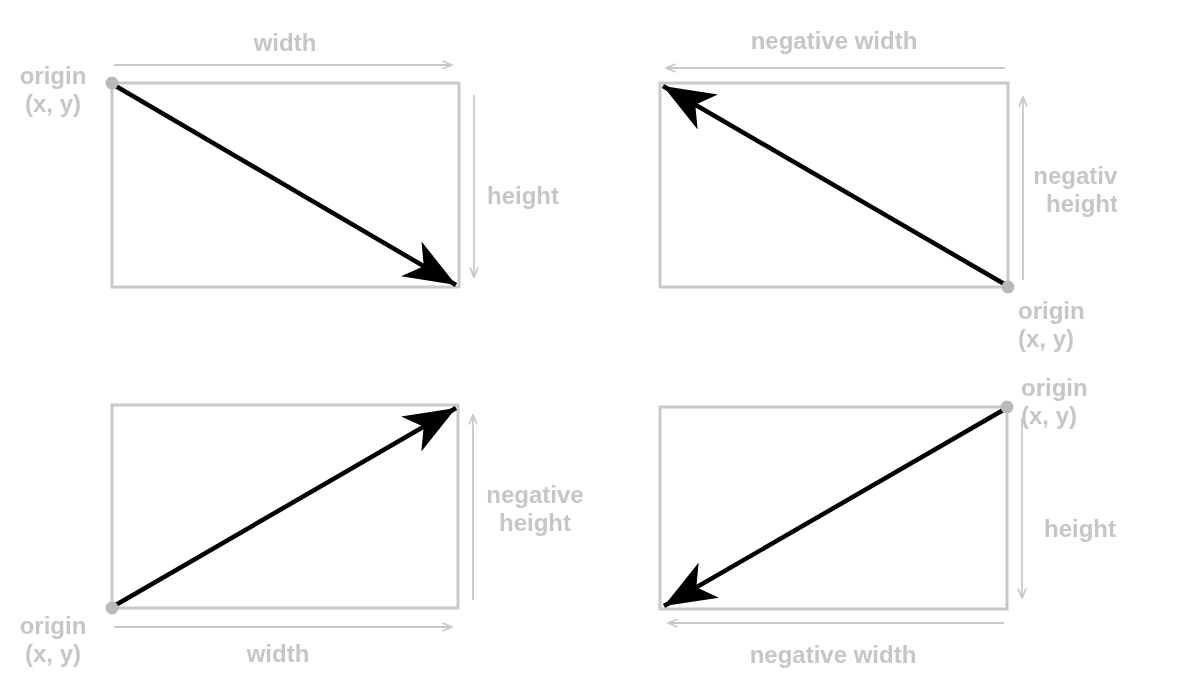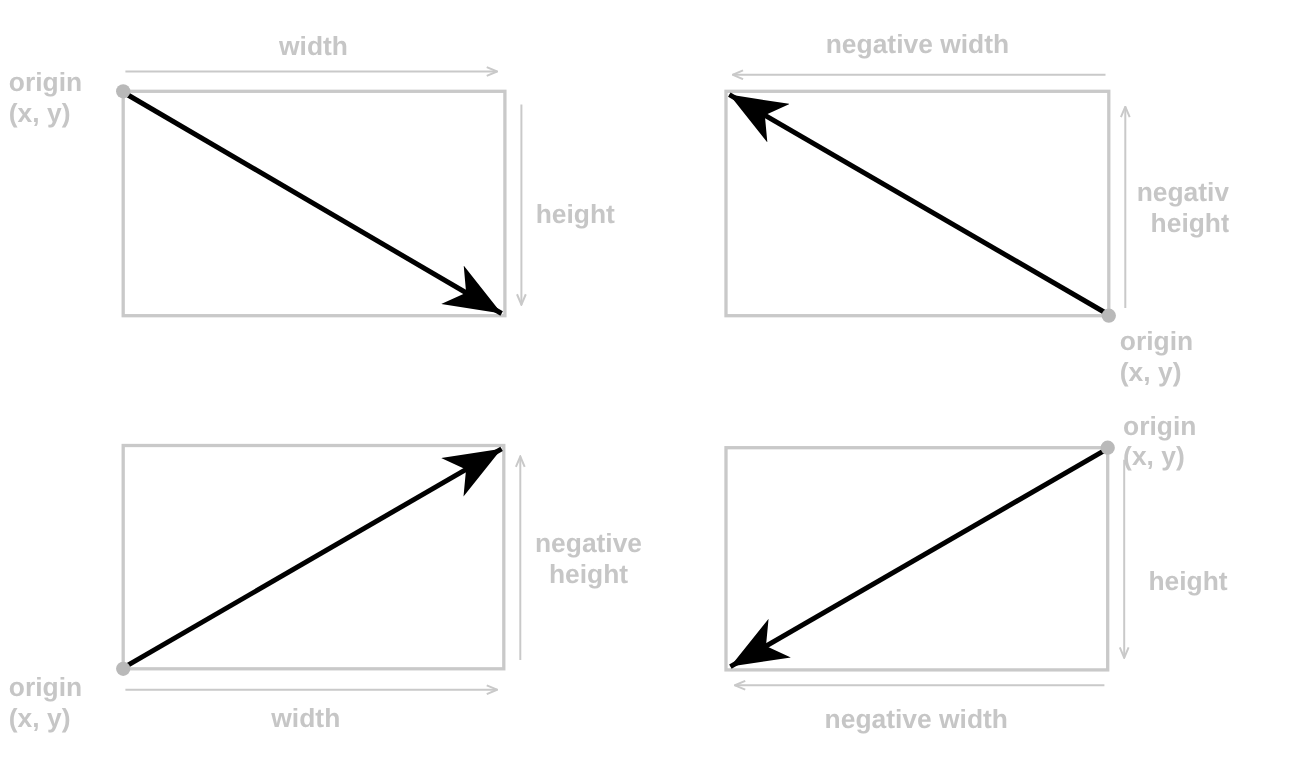--- a/index.html
+++ b/index.html
@@ -21,21 +21,21 @@
   .lbl{
     position:absolute;
     color:var(--label);
     font-size:24px;
     font-weight:bold;
     line-height:28px;
     white-space:pre-line;
     user-select:none;
   }
   .lbl.center{text-align:center;}
-  .lbl.right{text-align:left;}
+  .lbl.right{text-align:center;}
 </style>
 </head>
 <body>
 
 <div class="canvas">
 
   <svg class="geom" width="1179" height="699" viewBox="0 0 1179 699">
     <defs>
       <marker id="m-dart" viewBox="0 0 12 9" refX="11.5" refY="4.5" markerWidth="12" markerHeight="9" orient="auto" markerUnits="strokeWidth">
         <path d="M11.5 4.5 L0 0 L3.2 4.5 L0 9 Z" style="fill:var(--arrow)"></path>

